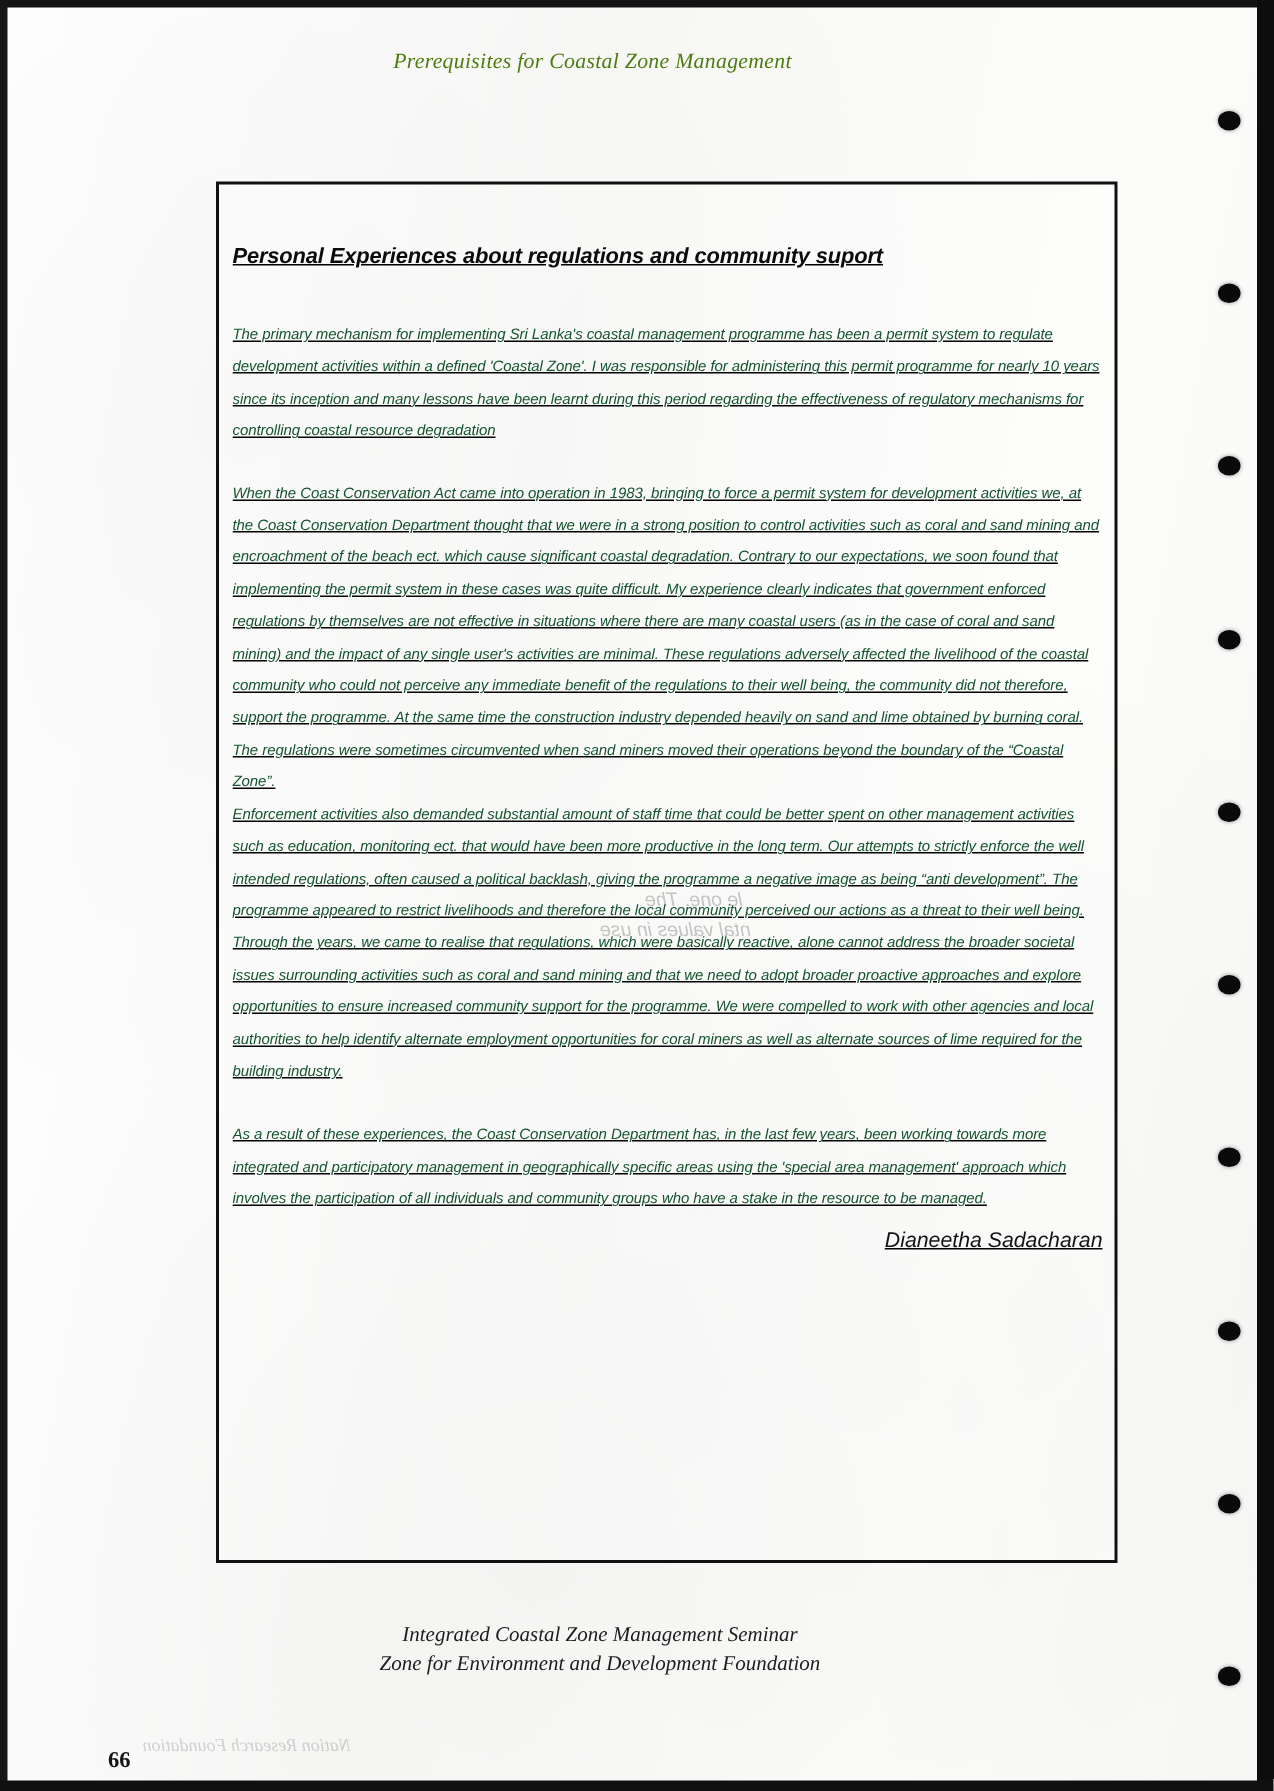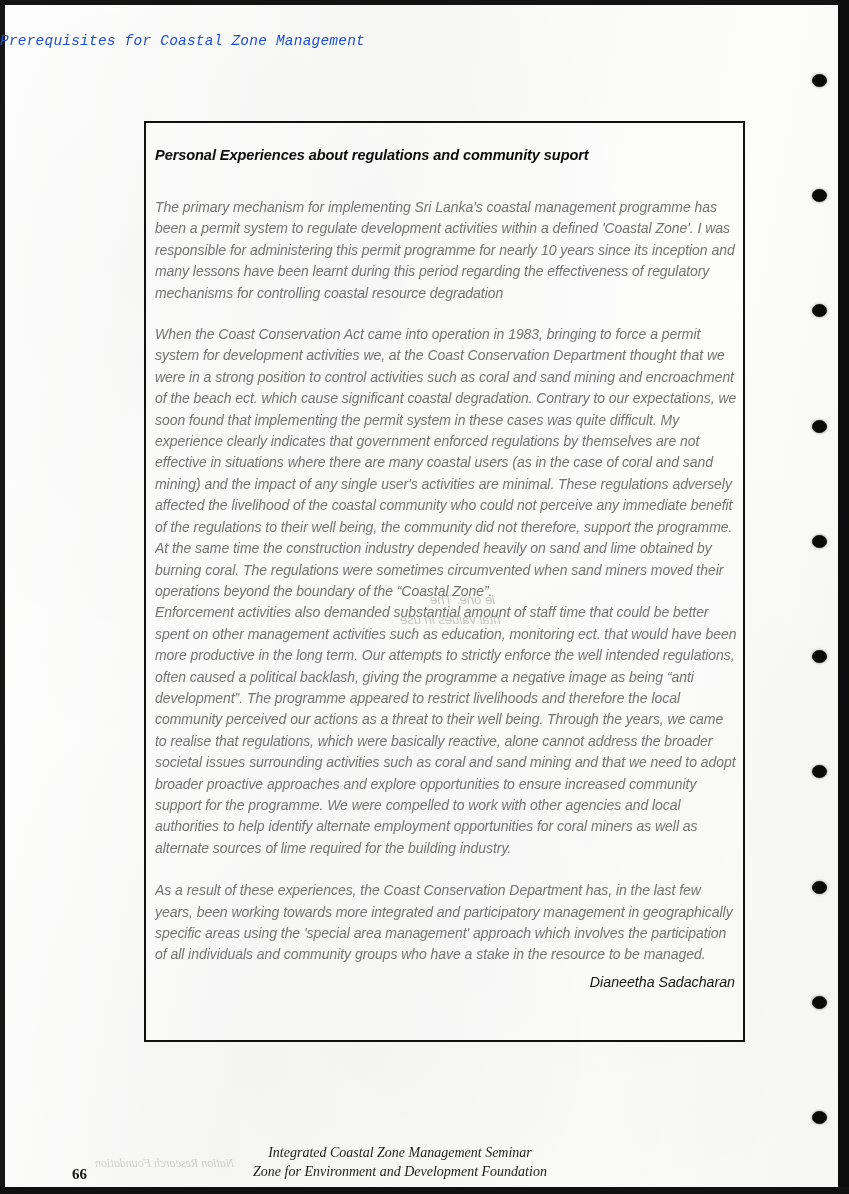--- a/index.html
+++ b/index.html
@@ -64,61 +64,62 @@
     background: #0a0a0a;
     box-shadow: 0 0 2px 1px rgba(140,140,140,0.45);
   }
 
   
   .running-head {
     position: absolute;
     top: 33px;
     left: 0;
     width: 790px;
-    text-align: left;
-    font-family: Liberation Mono, monospace;
+    text-align: center;
+    font-family: Liberation Serif, serif;
     font-style: italic;
     font-size: 14.5px;
-    color: #1d4ed8;
+    color: #4d7c0f;
     letter-spacing: 0.2px;
   }
 
   
   .framed-box {
     position: absolute;
     left: 144px;
     top: 121px;
     width: 601px;
     height: 921px;
     border: 2.5px solid #111;
     box-sizing: border-box;
     background: rgba(255,255,255,0.25);
   }
   .box-inner {
     position: absolute;
     left: 9px;
-    top: 12px;
+    top: 28px;
     width: 582px;
     height: 890px;
     overflow: hidden;
+    text-decoration: underline;
   }
   .box-title {
     font-weight: bold;
     font-style: italic;
     font-size: 14.6px;
     color: #0b0b0b;
     letter-spacing: -0.1px;
     margin: 10px 0 0 0;
     line-height: 20px;
   }
   .para {
     font-style: italic;
-    font-size: 14px;
+    font-size: 10px;
     line-height: 21.4px;
-    color: #737373;
+    color: #14532d;
     margin: 0;
     letter-spacing: -0.05px;
     text-align: left;
   }
   .p1 { margin-top: 32px; }
   .p2 { margin-top: 20px; }
   .p3 { }
   .p4 { margin-top: 21px; }
   .signature {
     font-style: italic;
@@ -161,21 +162,21 @@
     top: 1130px;
     font-family: "Liberation Serif", serif;
     font-weight: bold;
     font-size: 15px;
     color: #151515;
     margin-top: 36px;
   }
   .footer-block {
     position: absolute;
     left: 0;
-    top: 1143px;
+    top: 1081px;
     width: 800px;
     text-align: center;
     font-family: "Liberation Serif", serif;
     font-style: italic;
     font-size: 14px;
     color: #1d1d1d;
     line-height: 19px;
   }
 </style>
 </head>

